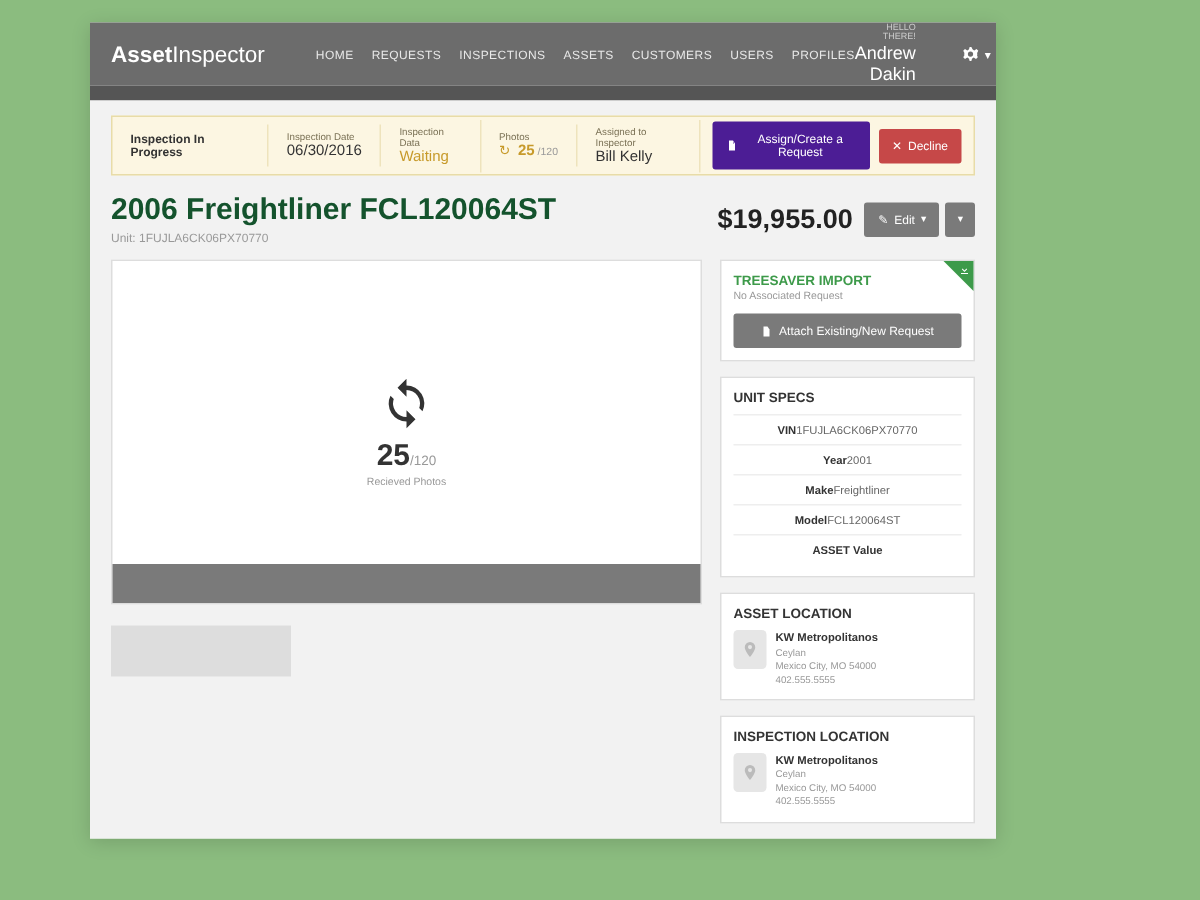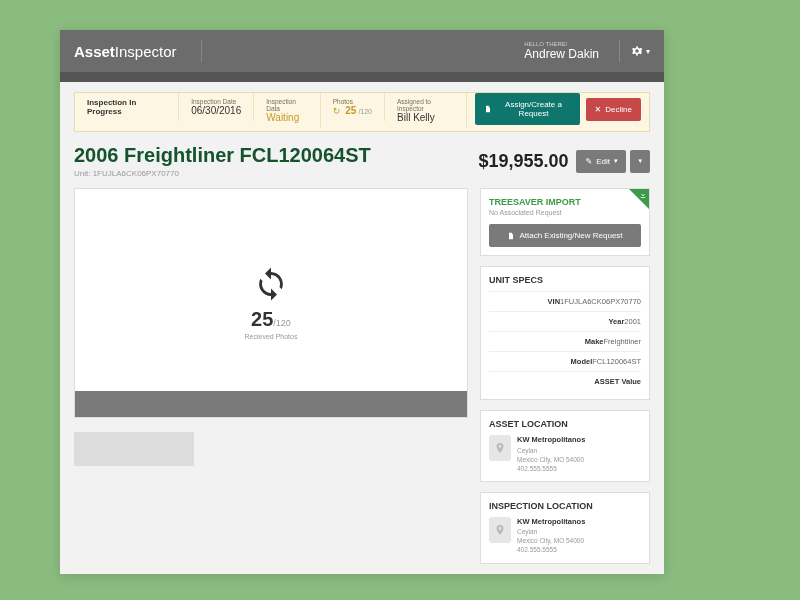--- a/index.html
+++ b/index.html
@@ -1,44 +1,44 @@
 <!DOCTYPE html>
 <html><head>
 <meta charset="utf-8">
 <style>
 *{margin:0;padding:0;box-sizing:border-box;font-family:Arial,Helvetica,sans-serif}
 body{background:#8bbc7f;width:800px;height:600px;overflow:hidden}
-.frame{position:absolute;left:60px;top:30px;width:604px;background:#fff;box-shadow:0 2px 12px rgba(0,0,0,.15)}
+.frame{position:absolute;left:60px;top:15px;width:604px;background:#fff;box-shadow:0 2px 12px rgba(0,0,0,.15)}
 .topbar{background:#6c6c6c;height:42px;display:flex;align-items:center;padding:0 14px;color:#fff}
 .brand{display:flex;align-items:baseline;margin-right:14px}
 .brand-asset{font-weight:700;font-size:15px}
 .brand-app{font-weight:300;font-size:15px}
 .vdiv{width:1px;height:22px;background:#888;margin:0 10px}
 .nav{display:flex;gap:12px}
 .nav a{color:#e8e8e8;font-size:8px;text-decoration:none;letter-spacing:.3px}
 .spacer{flex:1}
-.userblk{margin-right:10px}
+.userblk{text-align:right;margin-right:10px}
 .hello{font-size:6px;color:#ccc}
 .uname{font-size:12px;color:#fff}
 .gear{color:#fff;font-size:14px;cursor:pointer}
 .subbar{background:#555;height:10px}
 .content{padding:10px 14px;background:#f2f2f2}
-.statusrow{background:#fcf6e2;border:1px solid #e8dca8;display:flex;align-items:flex-start;height:40px}
+.statusrow{background:#fcf6e2;border:1px solid #e8dca8;display:flex;align-items:center;height:40px}
 .scell{padding:5px 12px;display:flex;flex-direction:column;justify-content:center;border-right:1px solid #eee3bc}
 .scell .lbl{font-size:6.5px;color:#7a7155}
 .scell .val{font-size:10px;font-weight:400;color:#333}
 .scell .val.gold{color:#c79a2a}
 .scell.prog .lbl{font-size:8px;font-weight:700;color:#333}
 .photoct{display:flex;align-items:baseline;gap:2px}
 .photoct .n{color:#c79a2a;font-weight:700;font-size:10px}
 .photoct .t{color:#999;font-size:7px}
 .refresh-mini{color:#c79a2a;font-size:9px;margin-right:3px}
 .sactions{margin-left:auto;display:flex;align-items:center;gap:6px;padding:0 8px}
 .btn{border:none;border-radius:2px;color:#fff;font-size:8px;padding:7px 9px;cursor:pointer;display:flex;align-items:center;gap:4px}
-.btn.gold{background:#0f766e}
+.btn.gold{background:#4c1d95}
 .btn.red{background:#c64848}
 .btn.gray{background:#7a7a7a}
 .btn.square{padding:7px 8px}
 .titlebar{display:flex;align-items:flex-start;padding:12px 0 10px}
 .titleblk h1{font-size:20px;font-weight:700;color:#14532d}
 .titleblk .unit{font-size:8px;color:#999;margin-top:2px}
 .tspacer{flex:1}
 .price{font-size:18px;font-weight:700;color:#222;margin-right:8px;align-self:center}
 .editgrp{display:flex;gap:4px;align-self:center}
 .main{display:flex;gap:12px;align-items:flex-start}
@@ -53,40 +53,49 @@
 .grayblk{background:#ddd;height:34px;width:120px;margin-top:14px}
 .right{width:170px;display:flex;flex-direction:column;gap:10px}
 .card{background:#fff;border:1px solid #ddd;padding:8px;position:relative}
 .treesaver{background:#fff}
 .ts-title{font-size:9px;font-weight:700;color:#3d9a4a}
 .ts-sub{font-size:7px;color:#999;margin-top:2px}
 .ts-corner{position:absolute;top:0;right:0;width:0;height:0;border-left:20px solid transparent;border-top:20px solid #3d9a4a}
 .ts-corner-icon{position:absolute;top:2px;right:2px;color:#fff;font-size:8px}
 .attach{margin-top:8px;width:100%;justify-content:center}
 .panel-title{font-size:9px;font-weight:700;color:#333;margin-bottom:6px}
-.spec{display:flex;justify-content:flex-end;border-top:1px solid #eee;padding:5px 0;font-size:7.5px}
+.spec{display:flex;justify-content:center;border-top:1px solid #eee;padding:5px 0;font-size:7.5px}
 .spec:first-of-type{border-top:1px solid #eee}
 .spec .k{color:#333;font-weight:700}
 .spec .v{color:#666}
 .loc{display:flex;gap:6px}
 .pin{width:22px;height:26px;background:#e6e6e6;border-radius:3px;display:flex;align-items:center;justify-content:center;color:#bbb;font-size:12px}
 .locinfo{font-size:6.5px;color:#999;line-height:1.4}
 .locinfo .b{font-weight:700;color:#333;font-size:7.5px}
 svg{display:block}
 </style>
 </head>
 <body>
 
 <div class="frame">
   <div class="topbar">
     <div class="brand">
       <span class="brand-asset">Asset</span>
         <span class="brand-app">Inspector</span>
     </div>
     <div class="vdiv"></div>
+    <div class="nav">
+      <a>HOME</a>
+      <a>REQUESTS</a>
+      <a>INSPECTIONS</a>
+      <a>ASSETS</a>
+      <a>CUSTOMERS</a>
+      <a>USERS</a>
+      <a>PROFILES</a>
+    </div>
     <div class="spacer"></div>
     <div class="userblk">
       <div class="hello">HELLO THERE!</div>
       <div class="uname">Andrew Dakin</div>
     </div>
     <div class="vdiv"></div>
     <span class="gear">
       <svg width="14" height="14" viewBox="0 0 24 24" fill="#fff">
           <path d="M19.4 13l.6-1-.6-1 1.5-2.6-2-2-2.6 1.5-1-.6-1-.6L13 4h-2l-.7 2.7-1 .6-1 .6L5.7 6.4l-2 2L5.2 11l-.6 1 .6 1-1.5 2.6 2 2 2.6-1.5 1 .6 1 .6L11 20h2l.7-2.7 1-.6 1-.6 2.6 1.5 2-2L19.4 13zM12 15a3 3 0 110-6 3 3 0 010 6z"></path>
         </svg>

